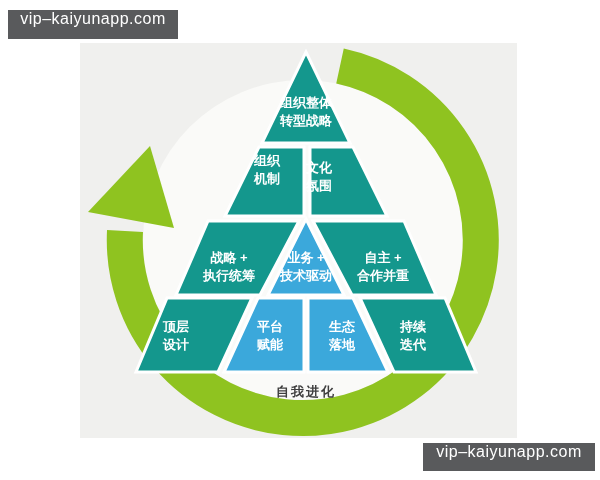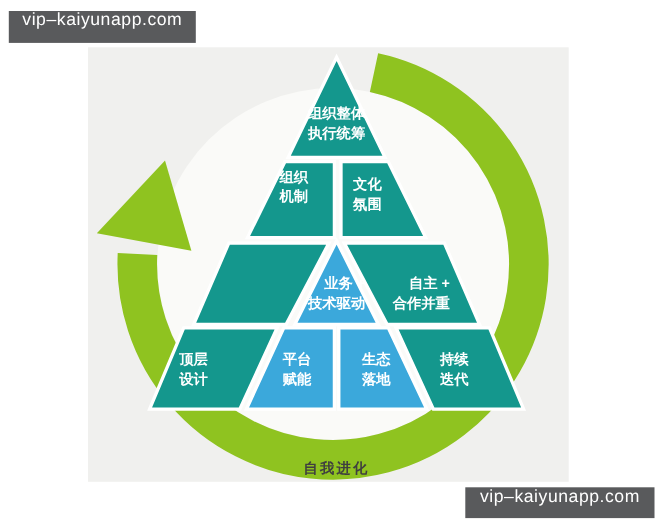--- a/index.html
+++ b/index.html
@@ -12,28 +12,27 @@
   }
   .canvas svg{position:absolute;left:0;top:0;}
   .banner{
     position:absolute;display:flex;align-items:flex-start;justify-content:center;
     color:#ffffff;font-size:16px;letter-spacing:0.5px;
   }
   .banner.top{left:8px;top:10px;width:170px;height:29px;}
   .banner.bottom{left:423px;top:443px;width:172px;height:28px;}
   .cell-label{
     position:absolute;transform:translate(-50%,-50%);
-    text-align:right;color:#ffffff;font-size:13px;line-height:18px;
+    text-align:center;color:#ffffff;font-size:13px;line-height:18px;
     font-weight:bold;white-space:nowrap;pointer-events:none;
   }
   .footer-label{
     position:absolute;transform:translate(-50%,-50%);
     text-align:center;font-size:13px;font-weight:bold;letter-spacing:2px;
     white-space:nowrap;
-    margin-top:34px;
   }
 </style>
 </head>
 <body>
 
 <div class="banner top" style="background-color: rgb(89, 90, 92);">
   <span>vip–kaiyunapp.com</span>
 </div>
 
 <div class="canvas" style="background-color: rgb(240, 240, 238);">
@@ -57,32 +56,36 @@
     <polygon points="313,221 404,221 436,295 352,295" stroke="#ffffff" stroke-width="3" fill="#14978D"></polygon>
 
     <polygon points="167,298 252,298 218,372 136,372" stroke="#ffffff" stroke-width="3" fill="#14978D"></polygon>
     <polygon points="258,298 304,298 304,372 224,372" stroke="#ffffff" stroke-width="3" fill="#3BA8DB"></polygon>
     <polygon points="308,298 353,298 388,372 308,372" stroke="#ffffff" stroke-width="3" fill="#3BA8DB"></polygon>
     <polygon points="360,298 445,298 476,372 394,372" stroke="#ffffff" stroke-width="3" fill="#14978D"></polygon>
   </svg>
 
   <div class="cell-label" style="left:226px;top:69px">
     <div>组织整体</div>
-    <div>执行统筹</div>
+    <div>转型战略</div>
   </div>
 
   <div class="cell-label" style="left:187px;top:127px">
     <div>组织</div>
     <div>机制</div>
   </div>
-  <div class="cell-label" style="left:254px;top:134px">
+  <div class="cell-label" style="left:239px;top:134px">
     <div>文化</div>
     <div>氛围</div>
   </div>
 
+  <div class="cell-label" style="left:149px;top:224px">
+    <div>战略 +</div>
+    <div>执行统筹</div>
+  </div>
   <div class="cell-label" style="left:303px;top:224px">
     <div>自主 +</div>
     <div>合作并重</div>
   </div>
   <div class="cell-label" style="left:226px;top:224px">
     <div>业务 +</div>
     <div>技术驱动</div>
   </div>
 
   <div class="cell-label" style="left:96px;top:293px">

